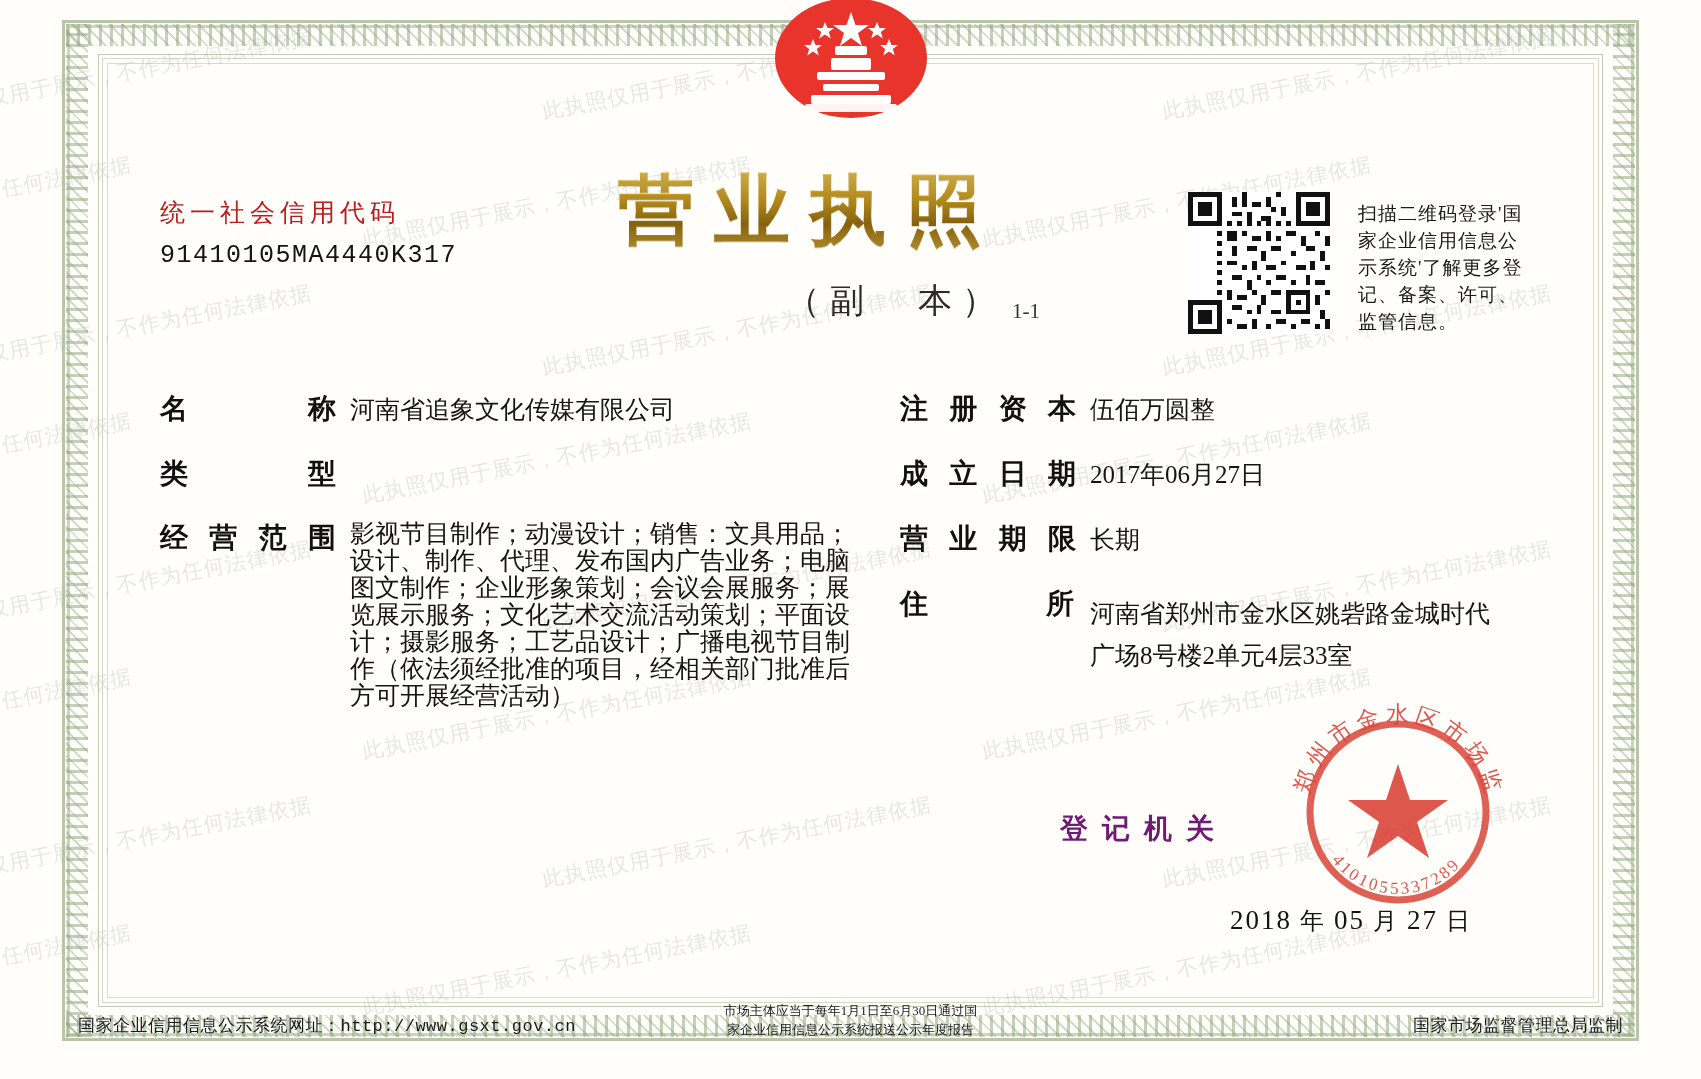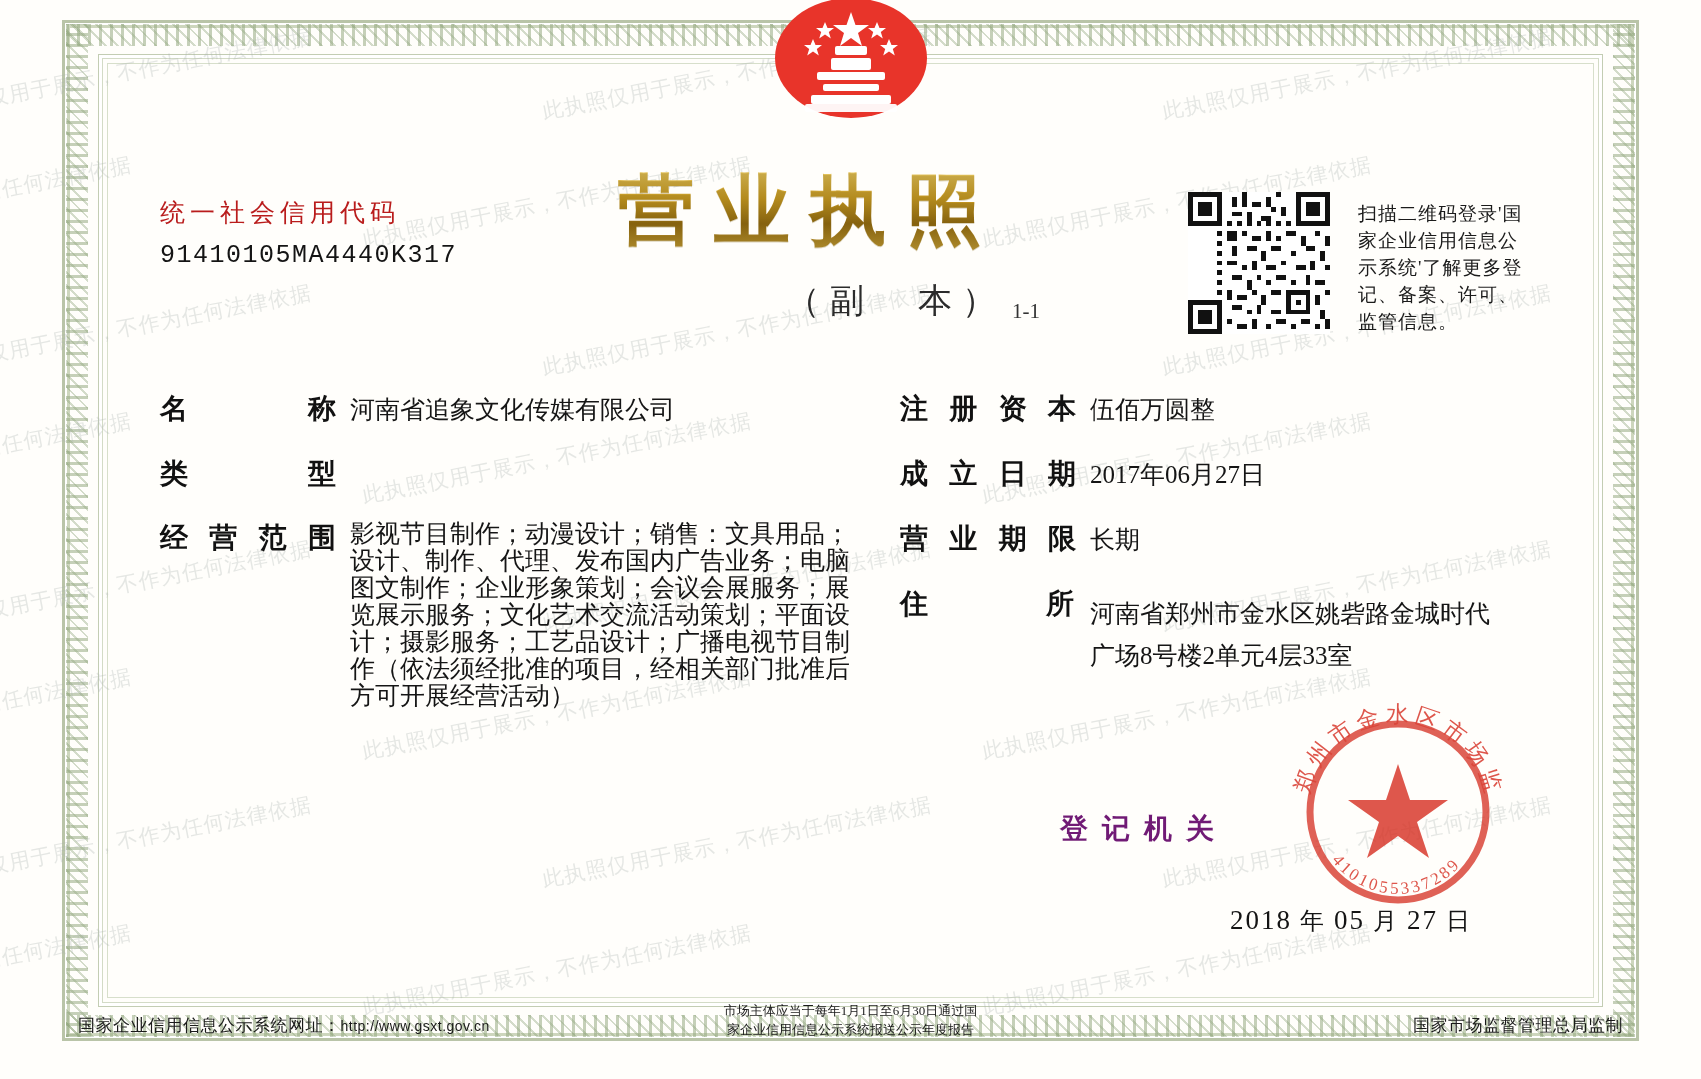--- a/index.html
+++ b/index.html
@@ -248,21 +248,21 @@
   
   .footer-left {
     position: absolute;
     left: 78px;
     bottom: 42px;
     font-size: 17px;
     letter-spacing: 0.5px;
     color: #1a1a1a;
     z-index: 9;
   }
-  .footer-left .url { font-family: Liberation Sans, sans-serif; font-size: 14px; }
+  .footer-left .url { font-family: Liberation Mono, monospace; font-size: 17px; }
   .footer-center {
     position: absolute;
     left: 50%;
     transform: translateX(-50%);
     bottom: 40px;
     text-align: center;
     font-size: 13px;
     line-height: 19px;
     color: #1a1a1a;
     z-index: 9;

